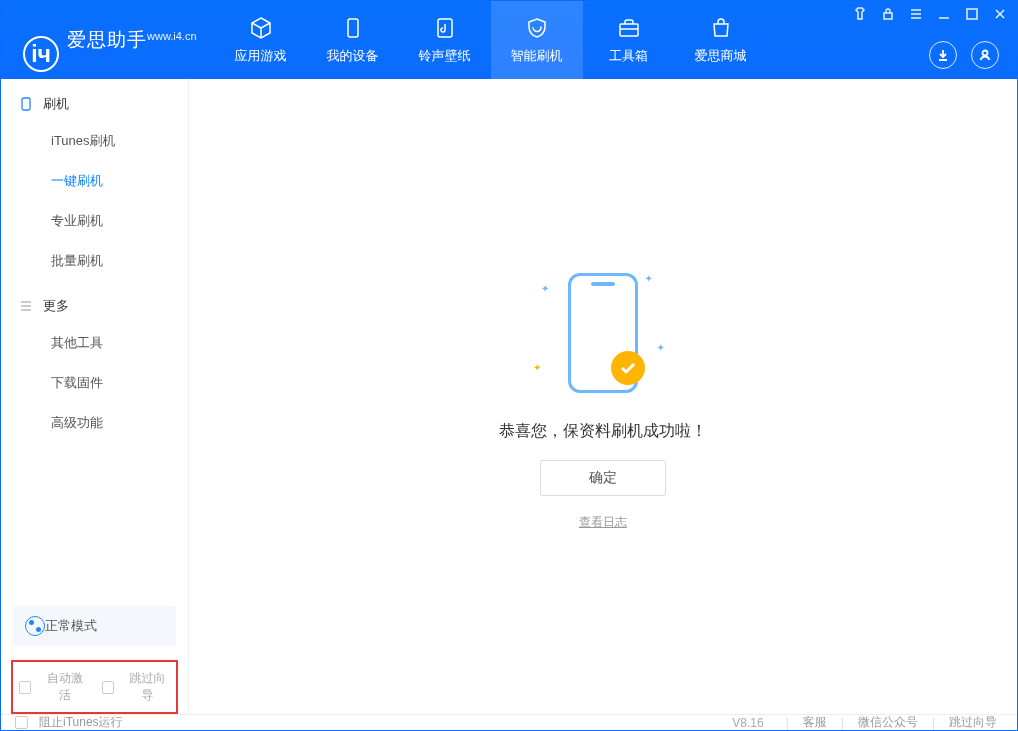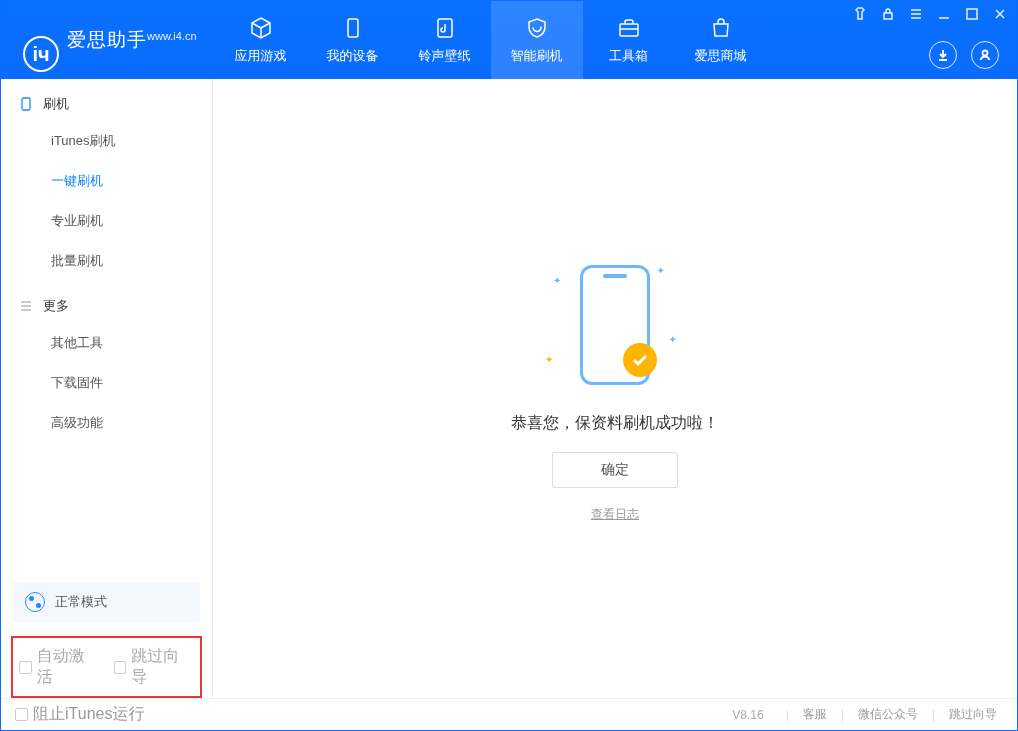--- a/index.html
+++ b/index.html
@@ -1,66 +1,66 @@
 <!DOCTYPE html>
 <html><head>
 <meta charset="utf-8">
 <style>
 * { margin: 0; padding: 0; box-sizing: border-box; font-family: "Microsoft YaHei", sans-serif; }
 body { background: #f0f0f0; display: flex; justify-content: center; align-items: center; height: 100vh; }
 .window { width: 1018px; height: 731px; background: #fff; border: 1px solid #0a6cff; display: flex; flex-direction: column; }
 .titlebar { height: 78px; background: linear-gradient(to bottom, #0970ff, #0a6cff); display: flex; align-items: center; color: #fff; position: relative; }
 .logo-block { display: flex; align-items: center; padding: 0 18px 0 22px; gap: 8px; }
-.logo-circle { width: 36px; height: 36px; border: 2.5px solid #fff; border-radius: 50%; display: flex; align-items: center; justify-content: center; font-weight: bold; font-size: 20px; color: #fff; margin-top: 28px; }
+.logo-circle { width: 36px; height: 36px; border: 2.5px solid #fff; border-radius: 50%; display: flex; align-items: center; justify-content: center; font-weight: bold; font-size: 23px; color: #fff; margin-top: 28px; }
 .logo-text { display: flex; flex-direction: row; line-height: 1.1; }
 .logo-title { font-size: 19px; font-weight: 500; letter-spacing: 1px; }
 .logo-sub { font-size: 11px; opacity: 0.9; }
 .topnav { display: flex; height: 100%; }
 .topnav-item { width: 92px; display: flex; flex-direction: column; align-items: center; justify-content: center; gap: 6px; font-size: 13px; cursor: pointer; position: relative; }
 .topnav-item.active { background: rgba(255,255,255,0.15); }
 .topnav-icon { width: 26px; height: 26px; display: flex; align-items: center; justify-content: center; }
 .topnav-icon svg { width: 24px; height: 24px; fill: none; stroke: #fff; stroke-width: 1.5; }
 .win-controls-row { position: absolute; top: 6px; right: 10px; display: flex; gap: 14px; align-items: center; }
 .win-controls-row .ctrl { width: 14px; height: 14px; cursor: pointer; opacity: 0.9; }
 .win-controls-row svg { width: 14px; height: 14px; stroke: #fff; fill: none; stroke-width: 1.5; }
 .header-right-icons { position: absolute; right: 18px; bottom: 10px; display: flex; gap: 14px; }
 .circle-btn { width: 28px; height: 28px; border: 1.5px solid rgba(255,255,255,0.85); border-radius: 50%; display: flex; align-items: center; justify-content: center; cursor: pointer; }
 .circle-btn svg { width: 14px; height: 14px; stroke: #fff; fill: none; stroke-width: 1.8; }
 .body { flex: 1; display: flex; overflow: hidden; }
-.sidebar { width: 212px; border-right: 1px solid #eee; display: flex; flex-direction: column; font-size: 13px; color: #555; }
+.sidebar { width: 188px; border-right: 1px solid #eee; display: flex; flex-direction: column; font-size: 13px; color: #555; }
 .side-section-header { display: flex; align-items: center; gap: 10px; padding: 16px 18px 8px; color: #333; font-weight: 500; }
 .side-section-header .hicon { width: 14px; height: 14px; display: flex; align-items: center; justify-content: center; }
 .side-item { padding: 11px 0 11px 50px; cursor: pointer; color: #555; }
 .side-item.active { color: #0a84ff; }
 .side-spacer { flex: 1; }
-.mode-card, .device-card { margin: 6px 12px; background: #f4f8fd; border-radius: 3px; padding: 10px 12px; display: flex; align-items: center; gap: 10px; }
+.mode-card, .device-card { margin: 6px 12px; background: #f4f8fd; border-radius: 3px; padding: 10px 12px; display: flex; align-items: center; }
 .mode-icon { width: 20px; height: 20px; border-radius: 50%; border: 1.5px solid #1e88ff; position: relative; }
 .mode-icon::before, .mode-icon::after { content:''; position:absolute; width:5px; height:5px; background:#1e88ff; border-radius:50%; }
 .mode-icon::before { top:3px; left:3px; } .mode-icon::after { bottom:3px; right:3px; }
 .device-card { flex-direction: column; align-items: flex-start; gap: 4px; }
 .device-row { display: flex; align-items: center; gap: 8px; width: 100%; }
 .device-icon { width: 18px; height: 18px; border: 1.5px solid #1e88ff; border-radius: 4px; }
 .device-name { font-weight: 600; color: #333; font-size: 13px; }
 .storage-badge { background: #dceeff; color: #1e88ff; font-size: 11px; padding: 1px 8px; border-radius: 10px; margin-left: 26px; }
 .device-type { color: #aaa; font-size: 11px; margin-left: 26px; }
 .checkbox-row { border: 2px solid #e53935; margin: 8px 10px 0; padding: 8px 6px; display: flex; gap: 14px; align-items: center; }
-.cbx { display: flex; align-items: center; gap: 5px; color: #aaa; font-size: 16px; cursor: pointer; }
+.cbx { display: flex; align-items: center; gap: 11px; color: #aaa; font-size: 12px; cursor: pointer; text-align: center; }
 .cbx-box { width: 13px; height: 13px; border: 1px solid #ccc; border-radius: 2px; }
 .main { flex: 1; display: flex; flex-direction: column; align-items: center; justify-content: center; gap: 18px; }
 .phone-illust { position: relative; width: 160px; height: 140px; display:flex; align-items:center; justify-content:center;}
 .phone-body { width: 70px; height: 120px; border: 3px solid #6db7ff; border-radius: 12px; background: #fff; position: relative; }
 .phone-body::before { content:''; position:absolute; top:6px; left:50%; transform:translateX(-50%); width:24px; height:4px; background:#6db7ff; border-radius:3px;}
 .check-badge { position: absolute; right: 38px; bottom: 18px; width: 34px; height: 34px; background: #ffb400; border-radius: 50%; display:flex; align-items:center; justify-content:center; }
 .check-badge svg { width:18px; height:18px; stroke:#fff; stroke-width:3; fill:none; }
 .sparkle { position:absolute; color:#6db7ff; font-size:10px; }
 .s1{top:20px;left:18px;} .s2{top:10px;right:30px;} .s3{bottom:30px;left:10px;color:#ffb400;} .s4{bottom:50px;right:18px;}
 .success-msg { font-size: 16px; color: #333; font-weight: 500; }
 .ok-btn { border: 1px solid #ddd; background:#fff; padding: 8px 48px; font-size: 14px; color:#555; cursor:pointer; border-radius:2px; }
 .view-log { color: #999; font-size: 12px; text-decoration: underline; cursor: pointer; }
-.footer { height: 32px; border-top: 1px solid #eee; display: flex; align-items: center; padding: 0 14px; font-size: 12px; color: #999; }
+.footer { height: 16px; border-top: 1px solid #eee; display: flex; align-items: center; padding: 0 14px; font-size: 12px; color: #999; }
 .footer .cbx { color: #999; }
 .footer-spacer { flex:1; }
 .footer-links { display:flex; align-items:center; gap: 8px; }
 .footer-link { color:#999; cursor:pointer; padding: 0 6px; }
 .footer-sep { color:#ddd; }
 .version { color:#aaa; margin-right: 14px; }
 </style>
 </head>
 <body>
 

